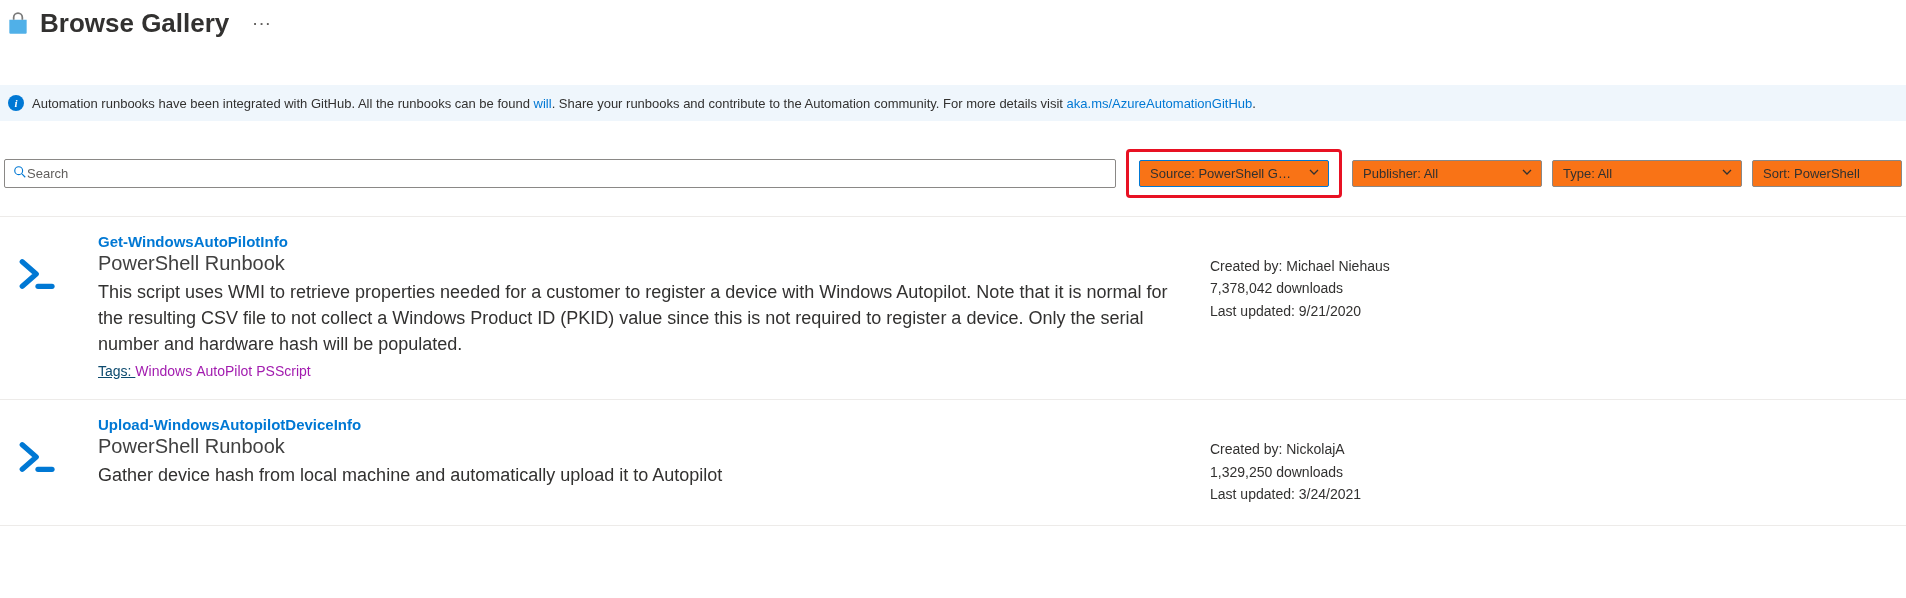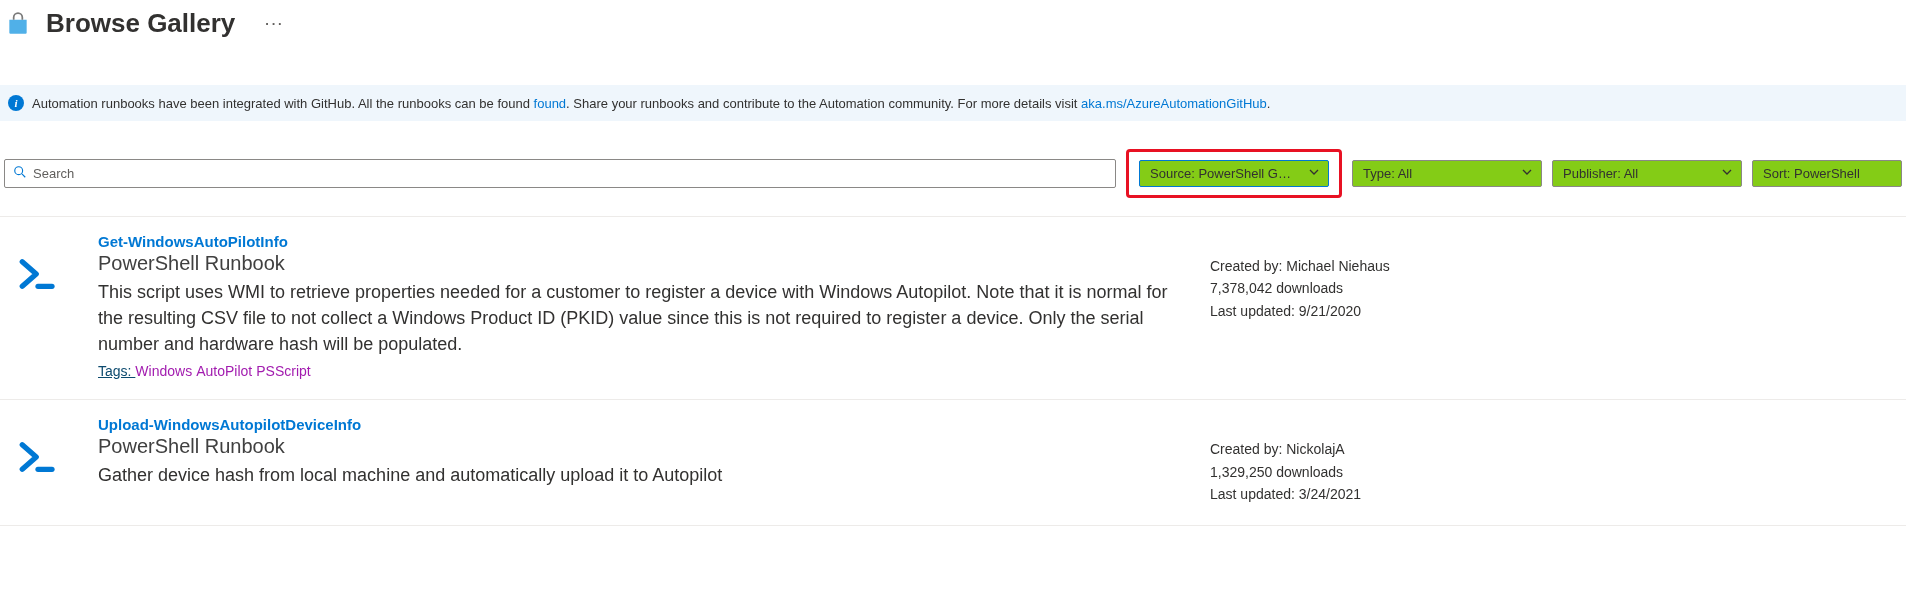--- a/index.html
+++ b/index.html
@@ -7,21 +7,21 @@
     font-family: "Segoe UI", -apple-system, BlinkMacSystemFont, sans-serif;
     background: #ffffff;
     color: #323130;
     font-size: 13px;
     width: 1906px;
   }
   .header {
     display: flex;
     align-items: center;
     padding: 8px 4px 8px 4px;
-    gap: 14px;
+    gap: 8px;
   }
   .header-icon {
     width: 28px; height: 28px;
     display:flex; align-items:center; justify-content:center;
   }
   .header-title {
     font-size: 26px;
     font-weight: 600;
     color: #323130;
   }
@@ -63,40 +63,39 @@
     padding: 28px 4px 18px 4px;
     align-items: center;
   }
   .search-box {
     flex: 1;
     display: flex;
     align-items: center;
     border: 1px solid #8a8886;
     border-radius: 2px;
     padding: 5px 8px;
-    gap: 6px;
     background: #fff;
   }
   .search-box input {
     border: none; outline: none; flex:1;
     font-size: 13px;
     font-family: inherit;
     color: #323130;
   }
   .search-box input::placeholder { color: #605e5c; }
   .search-icon { color:#0078d4; }
 
   .dropdown {
     display: flex;
     align-items: center;
     justify-content: space-between;
     border: 1px solid #8a8886;
     border-radius: 2px;
     padding: 5px 8px 5px 10px;
-    background: #84cc16;
+    background: #f97316;
     min-width: 190px;
     cursor: pointer;
     font-size: 13px;
     gap: 8px;
   }
   .dropdown-source {
     border: 1px solid #0078d4;
     outline: none;
     min-width: 190px;
   }
@@ -166,21 +165,21 @@
       <path fill="none" stroke="#7a7a7a" stroke-width="1.6" d="M8 8 V6 a4 4 0 0 1 8 0 v2"></path>
     </svg>
   </div>
   <div class="header-title">Browse Gallery</div>
   <div class="header-more">···</div>
 </div>
 
 <div class="info-banner">
   <div class="info-icon">i</div>
   <div>
-    <span>Automation runbooks have been integrated with GitHub. All the runbooks can be found </span><a href="#">found</a><span>. Share your runbooks and contribute to the Automation community. For more details visit </span><a href="#">aka.ms/AzureAutomationGitHub</a><span>.</span>
+    <span>Automation runbooks have been integrated with GitHub. All the runbooks can be found </span><a href="#">will</a><span>. Share your runbooks and contribute to the Automation community. For more details visit </span><a href="#">aka.ms/AzureAutomationGitHub</a><span>.</span>
   </div>
 </div>
 
 <div class="filter-row">
   <div class="search-box">
     <span class="search-icon">
       <svg width="14" height="14" viewBox="0 0 16 16">
           <circle cx="6.5" cy="6.5" r="4.5" fill="none" stroke="#0078d4" stroke-width="1.3"></circle>
           <line x1="10.2" y1="10.2" x2="14" y2="14" stroke="#0078d4" stroke-width="1.3"></line>
         </svg>
@@ -193,30 +192,30 @@
       <span>Source: PowerShell G…</span>
       <span class="chev">
         <svg width="12" height="12" viewBox="0 0 12 12">
             <path d="M2 4 l4 4 l4 -4" fill="none" stroke="#323130" stroke-width="1.3"></path>
           </svg>
       </span>
     </div>
   </div>
 
   <div class="dropdown">
-    <span>Type: All</span>
+    <span>Publisher: All</span>
     <span class="chev">
       <svg width="12" height="12" viewBox="0 0 12 12">
           <path d="M2 4 l4 4 l4 -4" fill="none" stroke="#323130" stroke-width="1.3"></path>
         </svg>
     </span>
   </div>
 
   <div class="dropdown">
-    <span>Publisher: All</span>
+    <span>Type: All</span>
     <span class="chev">
       <svg width="12" height="12" viewBox="0 0 12 12">
           <path d="M2 4 l4 4 l4 -4" fill="none" stroke="#323130" stroke-width="1.3"></path>
         </svg>
     </span>
   </div>
 
   <div class="dropdown dropdown-sort">
     <span>Sort: PowerShell</span>
   </div>

